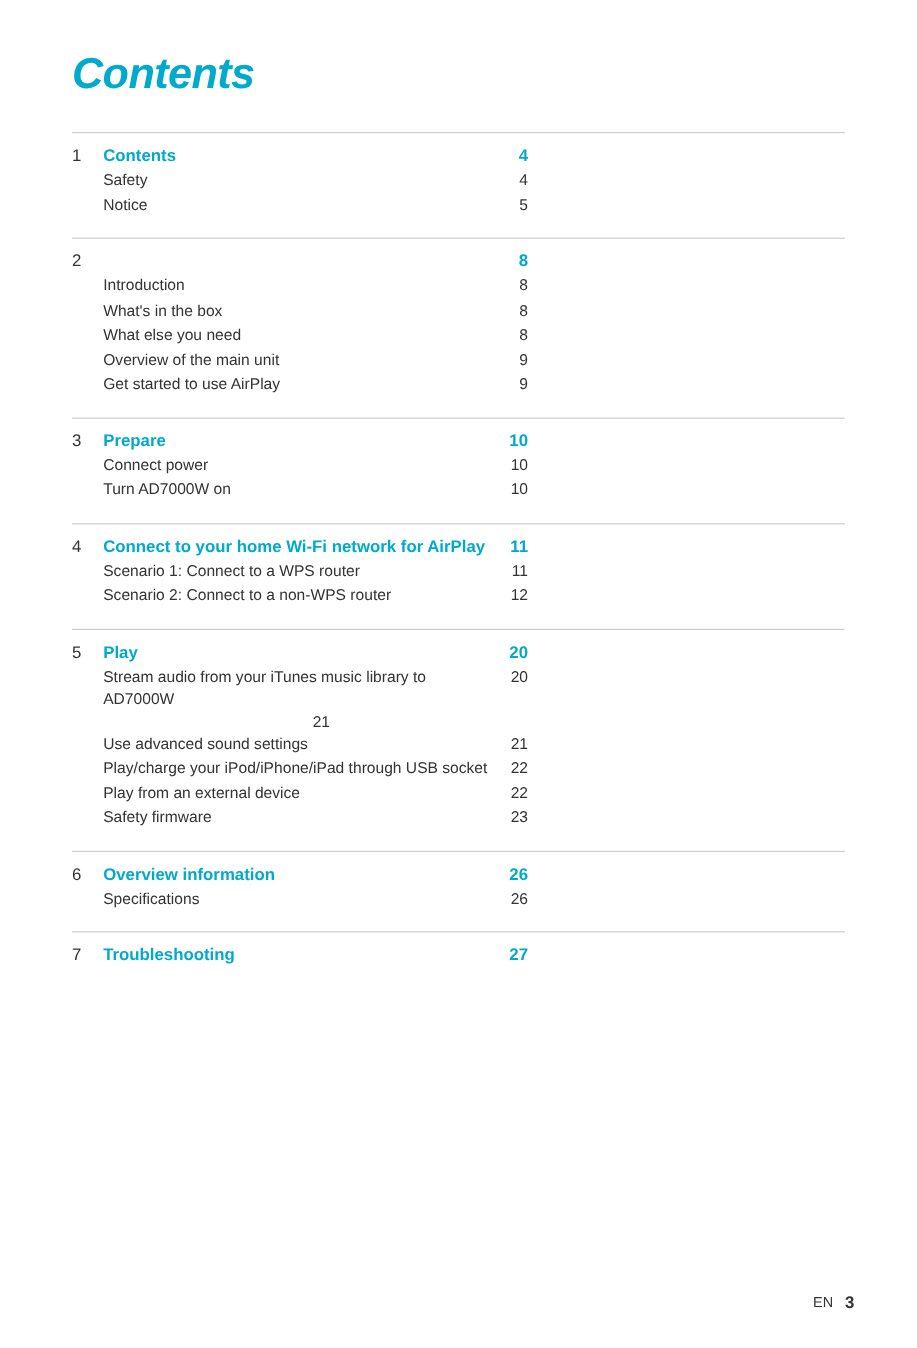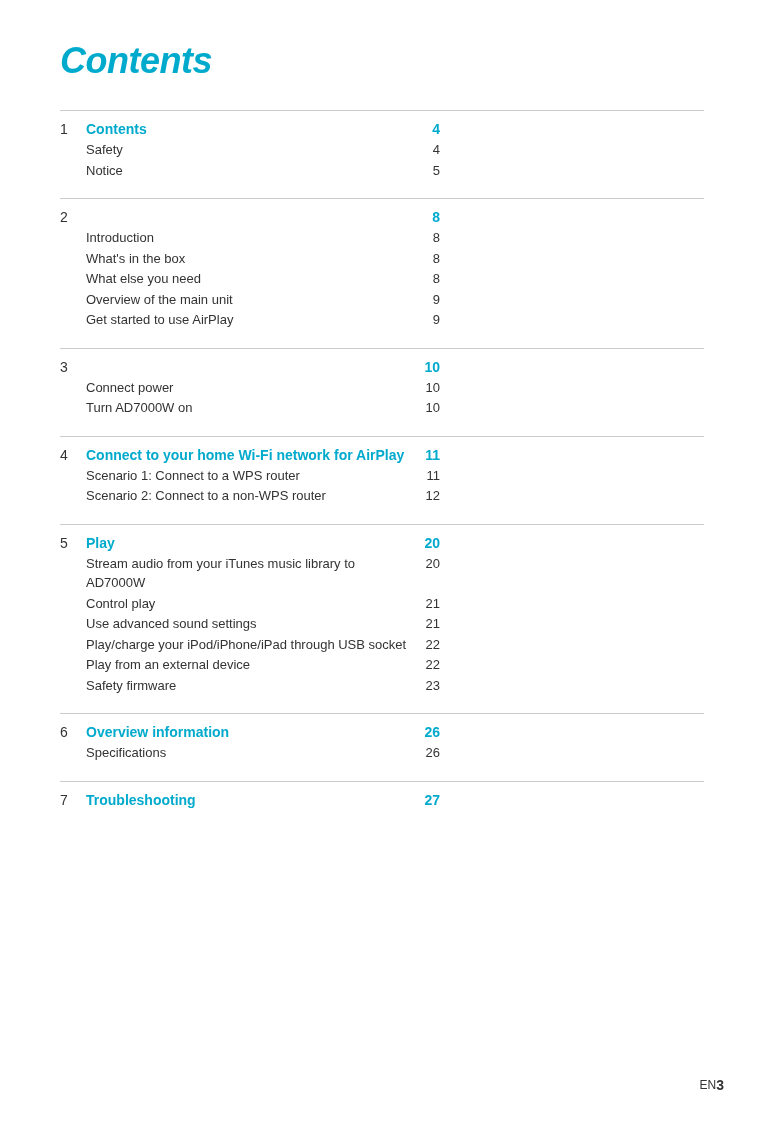--- a/index.html
+++ b/index.html
@@ -87,24 +87,24 @@
     .sub-page {
       color: #333333;
       font-size: 13px;
       min-width: 24px;
       text-align: right;
     }
 
     .page-footer {
       position: absolute;
       bottom: 30px;
-      right: 40px;
+      right: 52px;
       display: flex;
       align-items: center;
-      gap: 0;
+      gap: 10px;
       color: #333333;
       font-size: 12px;
       text-align: right;
     }
 
     .footer-en {
       color: #333333;
     }
 
     .footer-page {
@@ -159,20 +159,21 @@
       </div>
       <div class="sub-entry">
         <span class="sub-title">Get started to use AirPlay</span>
         <span class="sub-page">9</span>
       </div>
     </div>
     <div class="toc-section">
       <hr class="toc-divider">
       <div class="toc-entry-heading">
         <span class="section-num">3</span>
+        <span class="section-title">Prepare</span>
         <span class="section-page">10</span>
       </div>
       <div class="sub-entry">
         <span class="sub-title">Connect power</span>
         <span class="sub-page">10</span>
       </div>
       <div class="sub-entry">
         <span class="sub-title">Turn AD7000W on</span>
         <span class="sub-page">10</span>
       </div>
@@ -198,21 +199,20 @@
       <div class="toc-entry-heading">
         <span class="section-num">5</span>
         <span class="section-title">Play</span>
         <span class="section-page">20</span>
       </div>
       <div class="sub-entry">
         <span class="sub-title">Stream audio from your iTunes music library to AD7000W</span>
         <span class="sub-page">20</span>
       </div>
       <div class="sub-entry">
-        <span class="sub-title">Control play</span>
         <span class="sub-page">21</span>
       </div>
       <div class="sub-entry">
         <span class="sub-title">Use advanced sound settings</span>
         <span class="sub-page">21</span>
       </div>
       <div class="sub-entry">
         <span class="sub-title">Play/charge your iPod/iPhone/iPad through USB socket</span>
         <span class="sub-page">22</span>
       </div>

